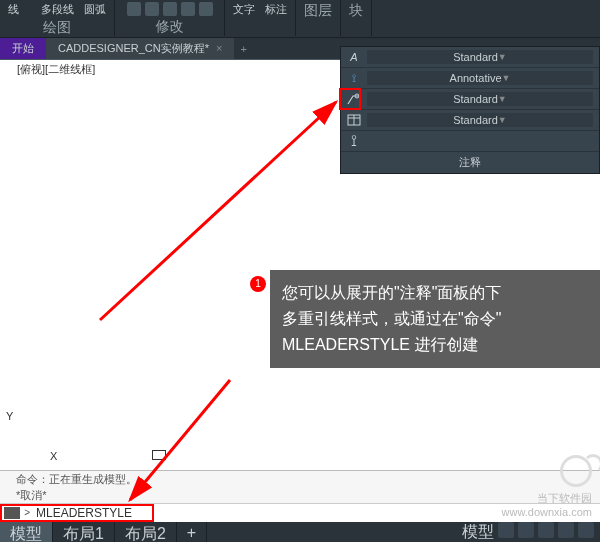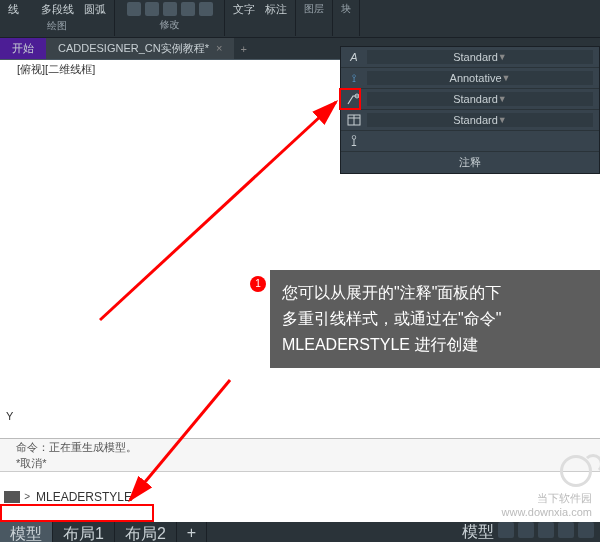--- a/index.html
+++ b/index.html
@@ -1,21 +1,21 @@
 <!DOCTYPE html>
 <html><head>
 <meta charset="utf-8">
 <style>
 *{margin:0;padding:0;box-sizing:border-box;font-family:"Microsoft YaHei",Arial,sans-serif}
 body{width:600px;height:542px;background:#fff;overflow:hidden;position:relative}
 .topbar{background:#2a3339;height:38px;display:flex;align-items:flex-start;color:#c8d0d4;font-size:11px;border-bottom:1px solid #1a2026}
 .tb-group{display:flex;flex-direction:column;align-items:center;padding:2px 8px;height:36px;border-right:1px solid #1a2026}
 .tb-icons{display:flex;gap:4px;margin-bottom:2px}
 .tb-icon{width:14px;height:14px;background:#4a5862;border-radius:2px}
-.tb-label{font-size:10px;color:#9aa5ad}
+.tb-label{font-size:14px;color:#9aa5ad}
 .tabbar{background:#2a3339;height:22px;display:flex;align-items:center;color:#c8d0d4;font-size:11px;border-bottom:1px solid #4a5862}
 .tab{padding:3px 12px;background:#4c1d95}
 .tab.active{background:#3a4349}
 .tab-close{margin-left:4px;color:#888}
 .anno-panel{position:absolute;right:0;top:46px;width:260px;background:#37434d;border:1px solid #1a2026;z-index:5}
 .anno-row{display:flex;align-items:center;height:21px;border-bottom:1px solid #2a3339;padding:0 6px;gap:6px}
 .anno-ico{width:14px;height:14px;display:flex;align-items:center;justify-content:center;color:#c8d0d4;font-size:11px}
 .anno-select{flex:1;background:#2f3a42;color:#c8d0d4;font-size:11px;padding:1px 4px;display:flex;justify-content:center;align-items:center}
 .anno-arrow{color:#888;font-size:9px}
 .anno-bicon{width:14px;height:10px;display:flex;align-items:center;justify-content:center;color:#c8d0d4}
@@ -24,21 +24,21 @@
 .vp-label{font-size:11px;color:#333;padding:2px 4px}
 .red-box1{position:absolute;left:339px;top:88px;width:22px;height:22px;border:2px solid #ff0000;z-index:10}
 .red-box2{position:absolute;left:0;top:504px;width:154px;height:18px;border:2px solid #ff0000;z-index:10}
 .arrow-path{position:absolute;z-index:8;pointer-events:none}
 .callout{position:absolute;right:0;top:270px;width:330px;background:#5d5d5d;color:#fff;padding:10px 12px;font-size:16px;line-height:26px;z-index:6}
 .badge{position:absolute;left:-20px;top:6px;width:16px;height:16px;background:#ff0000;color:#fff;border-radius:50%;font-size:10px;text-align:center;line-height:16px}
 .ucs{position:absolute;left:6px;top:410px;font-size:11px;color:#333}
 .ucs-box{position:absolute;left:152px;top:450px;width:14px;height:10px;border:1px solid #333}
 .cmdarea{position:absolute;left:0;bottom:20px;right:0;background:#f6f6f6;border-top:1px solid #bbb}
 .cmd-hist{font-size:11px;color:#555;padding:1px 16px;line-height:14px}
-.cmd-input-row{display:flex;align-items:center;background:#fff;border-top:1px solid #ccc;padding:18px 4px}
+.cmd-input-row{display:flex;align-items:center;background:#fff;border-top:1px solid #ccc;padding:2px 4px}
 .cmd-prompt{width:16px;height:12px;background:#555;margin-right:4px;position:relative}
 .cmd-prompt:after{content:">";position:absolute;right:-10px;color:#555;font-size:10px}
 .cmd-text{font-size:12px;color:#333;margin-left:12px}
 .statusbar{position:absolute;left:0;bottom:0;right:0;height:20px;background:#2a3339;display:flex;align-items:flex-start;color:#c8d0d4;font-size:16px}
 .sb-tab{padding:2px 10px;border-right:1px solid #1a2026}
 .sb-right{margin-left:auto;display:flex;gap:4px;padding-right:6px}
 .sb-ico{width:16px;height:16px;background:#3a4752;border-radius:2px}
 .watermark{position:absolute;right:8px;bottom:24px;color:#bbb;font-size:11px;z-index:1;text-align:right}
 .wm-logo{width:32px;height:32px;border:3px solid #ddd;border-radius:50%;display:inline-block;margin-bottom:2px;position:relative}
 .wm-logo:before{content:"";position:absolute;width:14px;height:14px;border:3px solid #ddd;border-radius:50%;border-left-color:transparent;border-bottom-color:transparent;left:20px;top:-4px}

